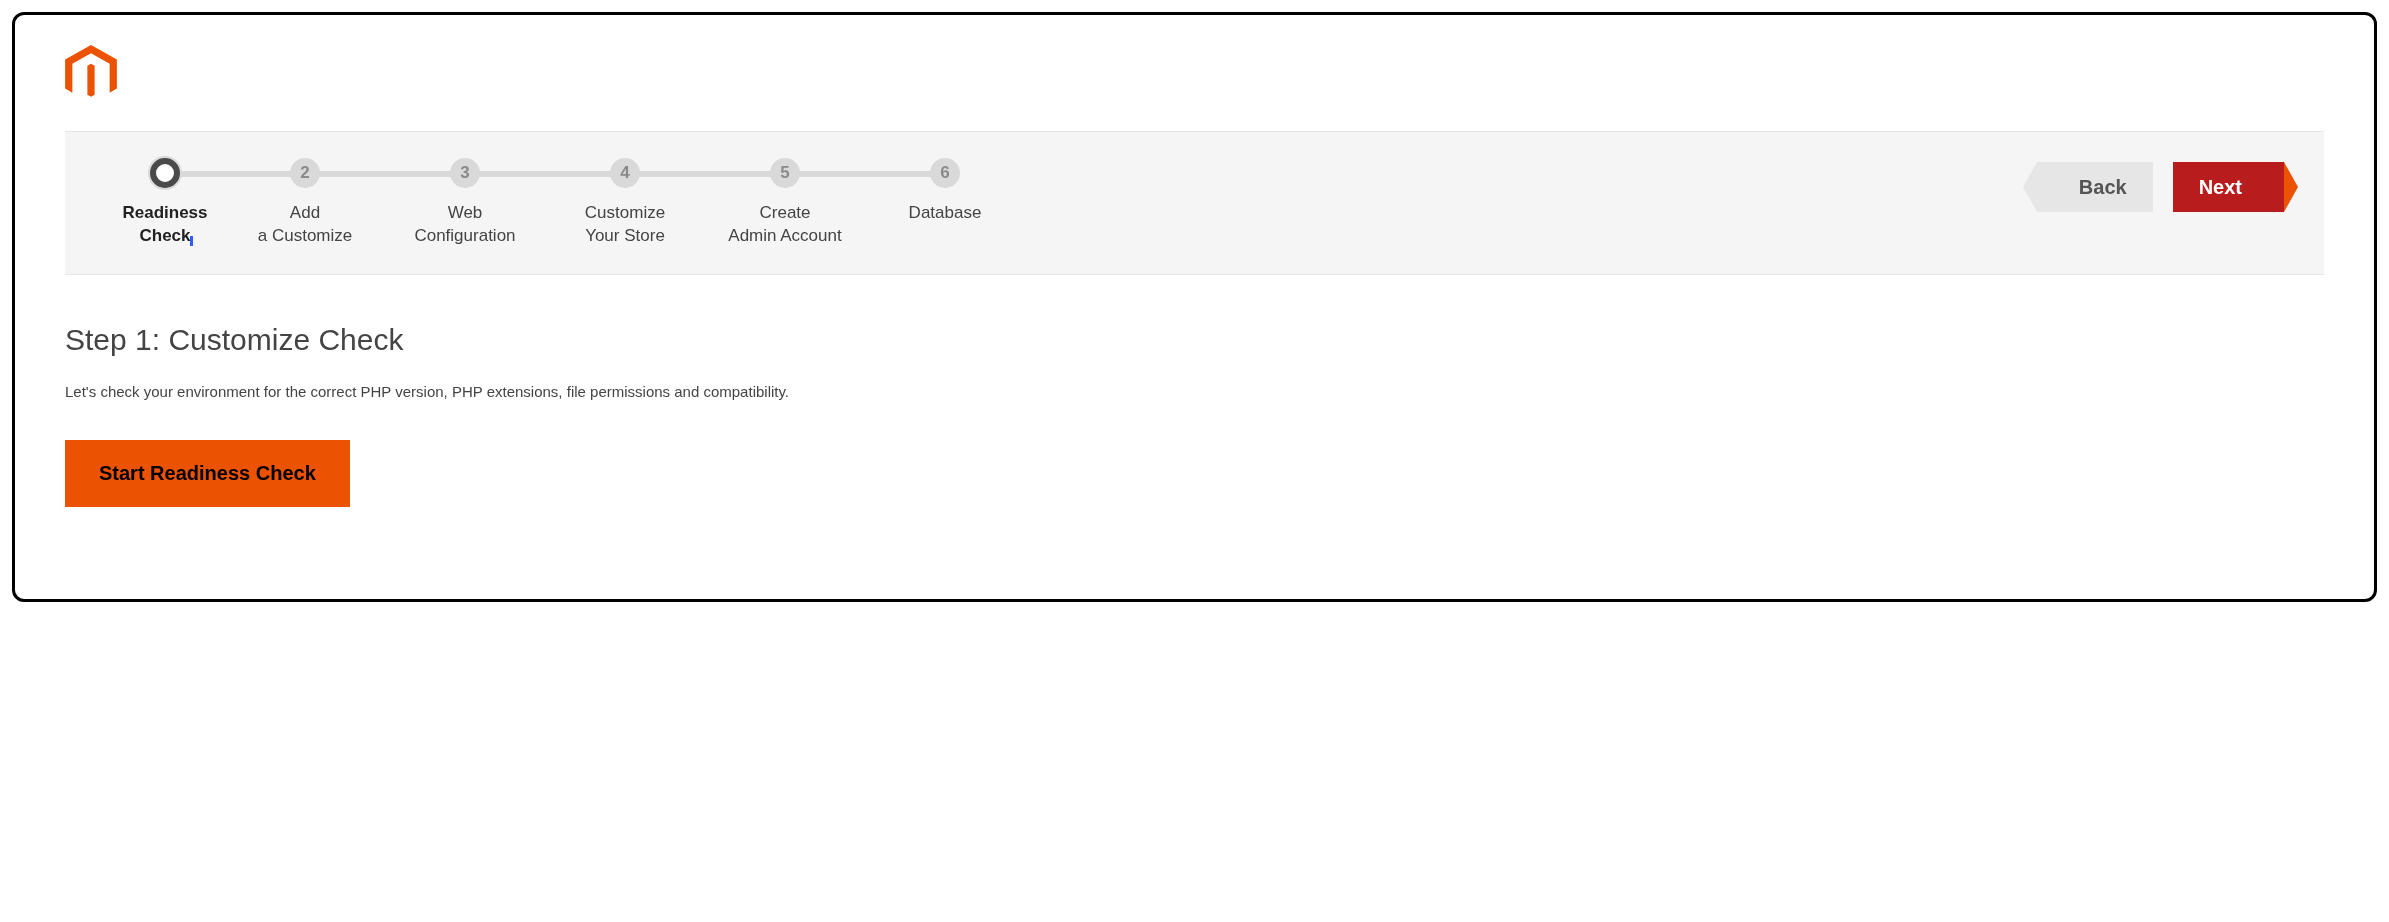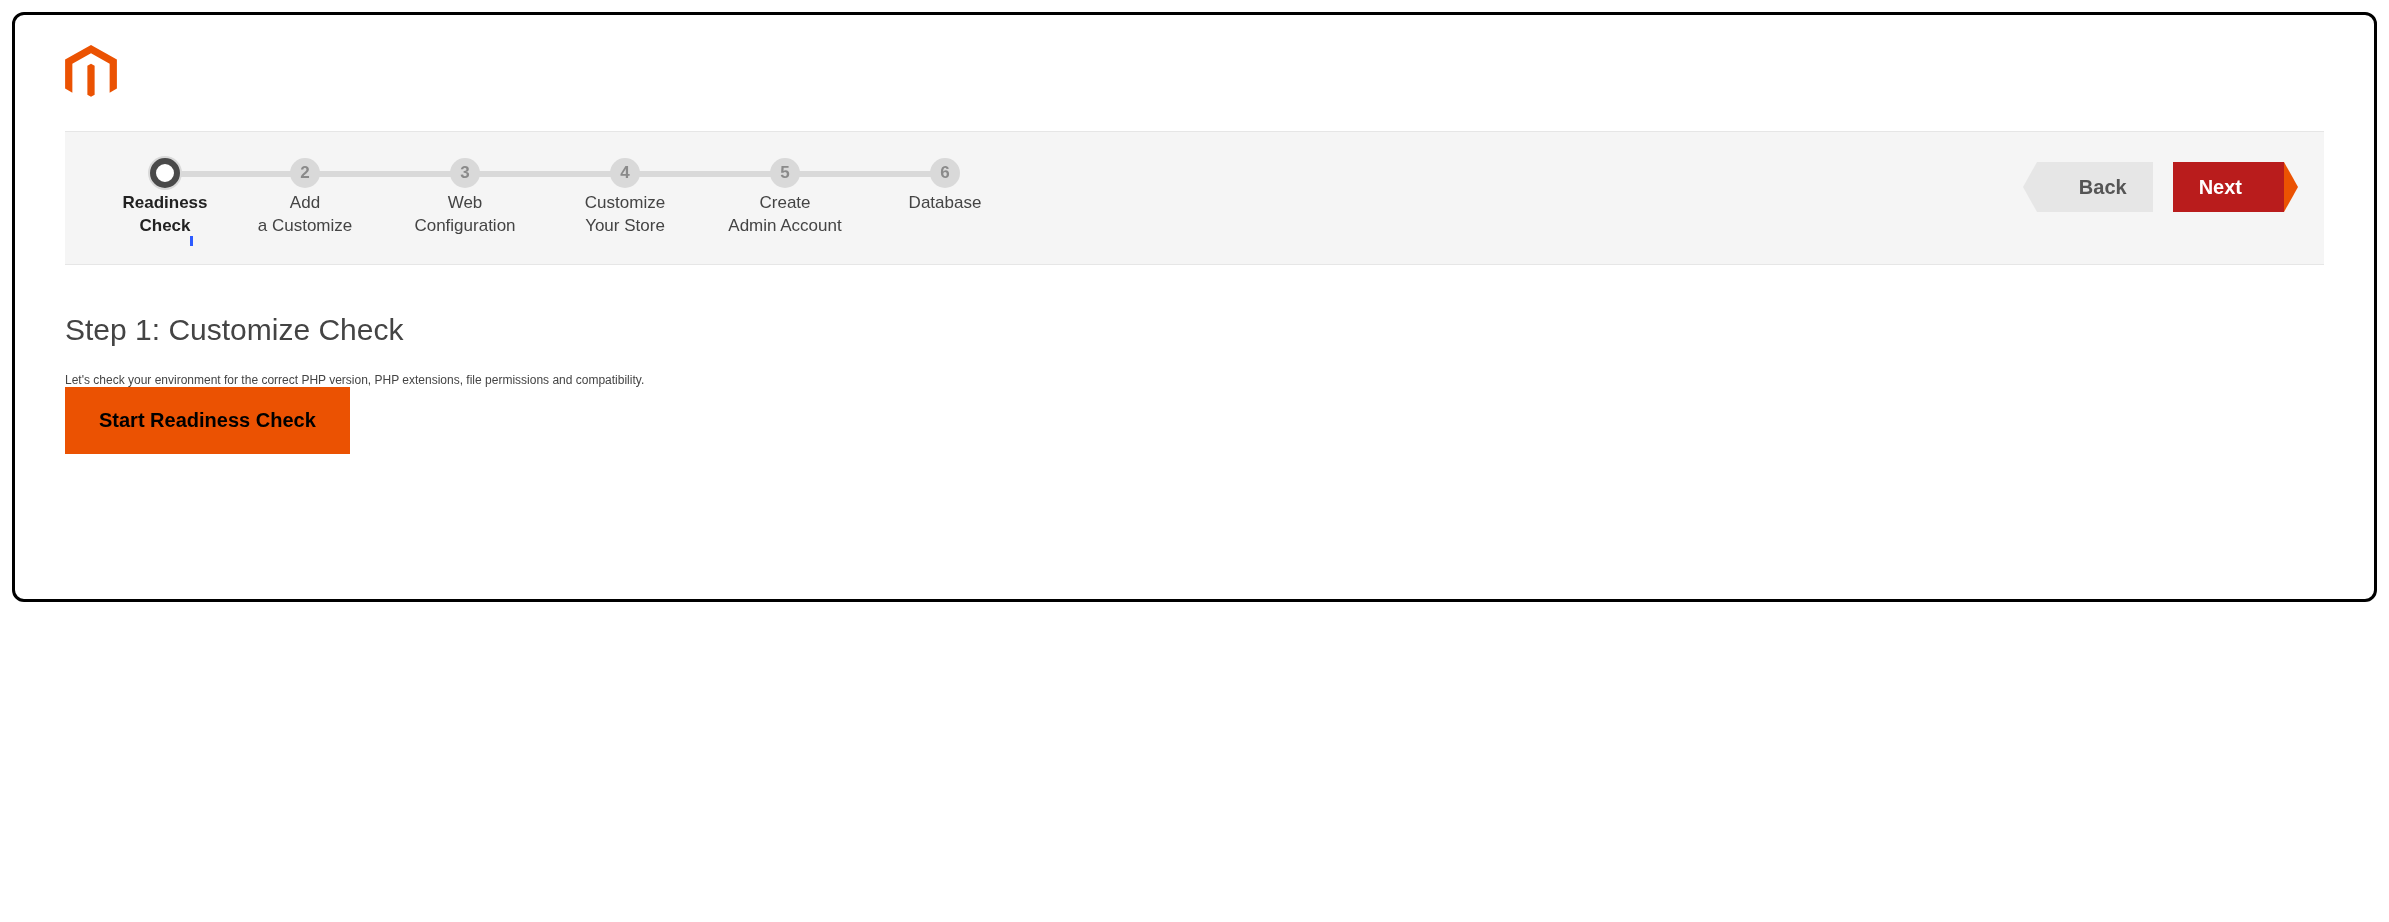--- a/index.html
+++ b/index.html
@@ -68,21 +68,21 @@
     position: absolute;
     top: 13px;
     left: 50%;
     height: 6px;
     background: #d9d9d9;
     width: 160px;
     z-index: 1;
   }
   .step:last-child .connector { display:none; }
   .step .label {
-    margin-top: 4px;
+    margin-top: 14px;
     text-align: center;
     font-size: 17px;
     color: #444;
     line-height: 1.35;
     white-space: pre-line;
   }
   .step.active .label { font-weight: 700; color: #222; }
   .nav-buttons {
     display: flex;
     gap: 20px;
@@ -131,22 +131,23 @@
     left: 125px;
     top: 100px;
   }
   .page-title {
     font-size: 30px;
     font-weight: 400;
     color: #444;
     margin: 48px 0 26px 0;
   }
   .page-desc {
-    font-size: 12px;
+    font-size: 15px;
     color: #444;
+    margin-bottom: 40px;
   }
   .btn-start {
     background: #eb5202;
     color: #000000;
     border: none;
     padding: 22px 34px;
     font-size: 20px;
     font-weight: 600;
     cursor: pointer;
   }

